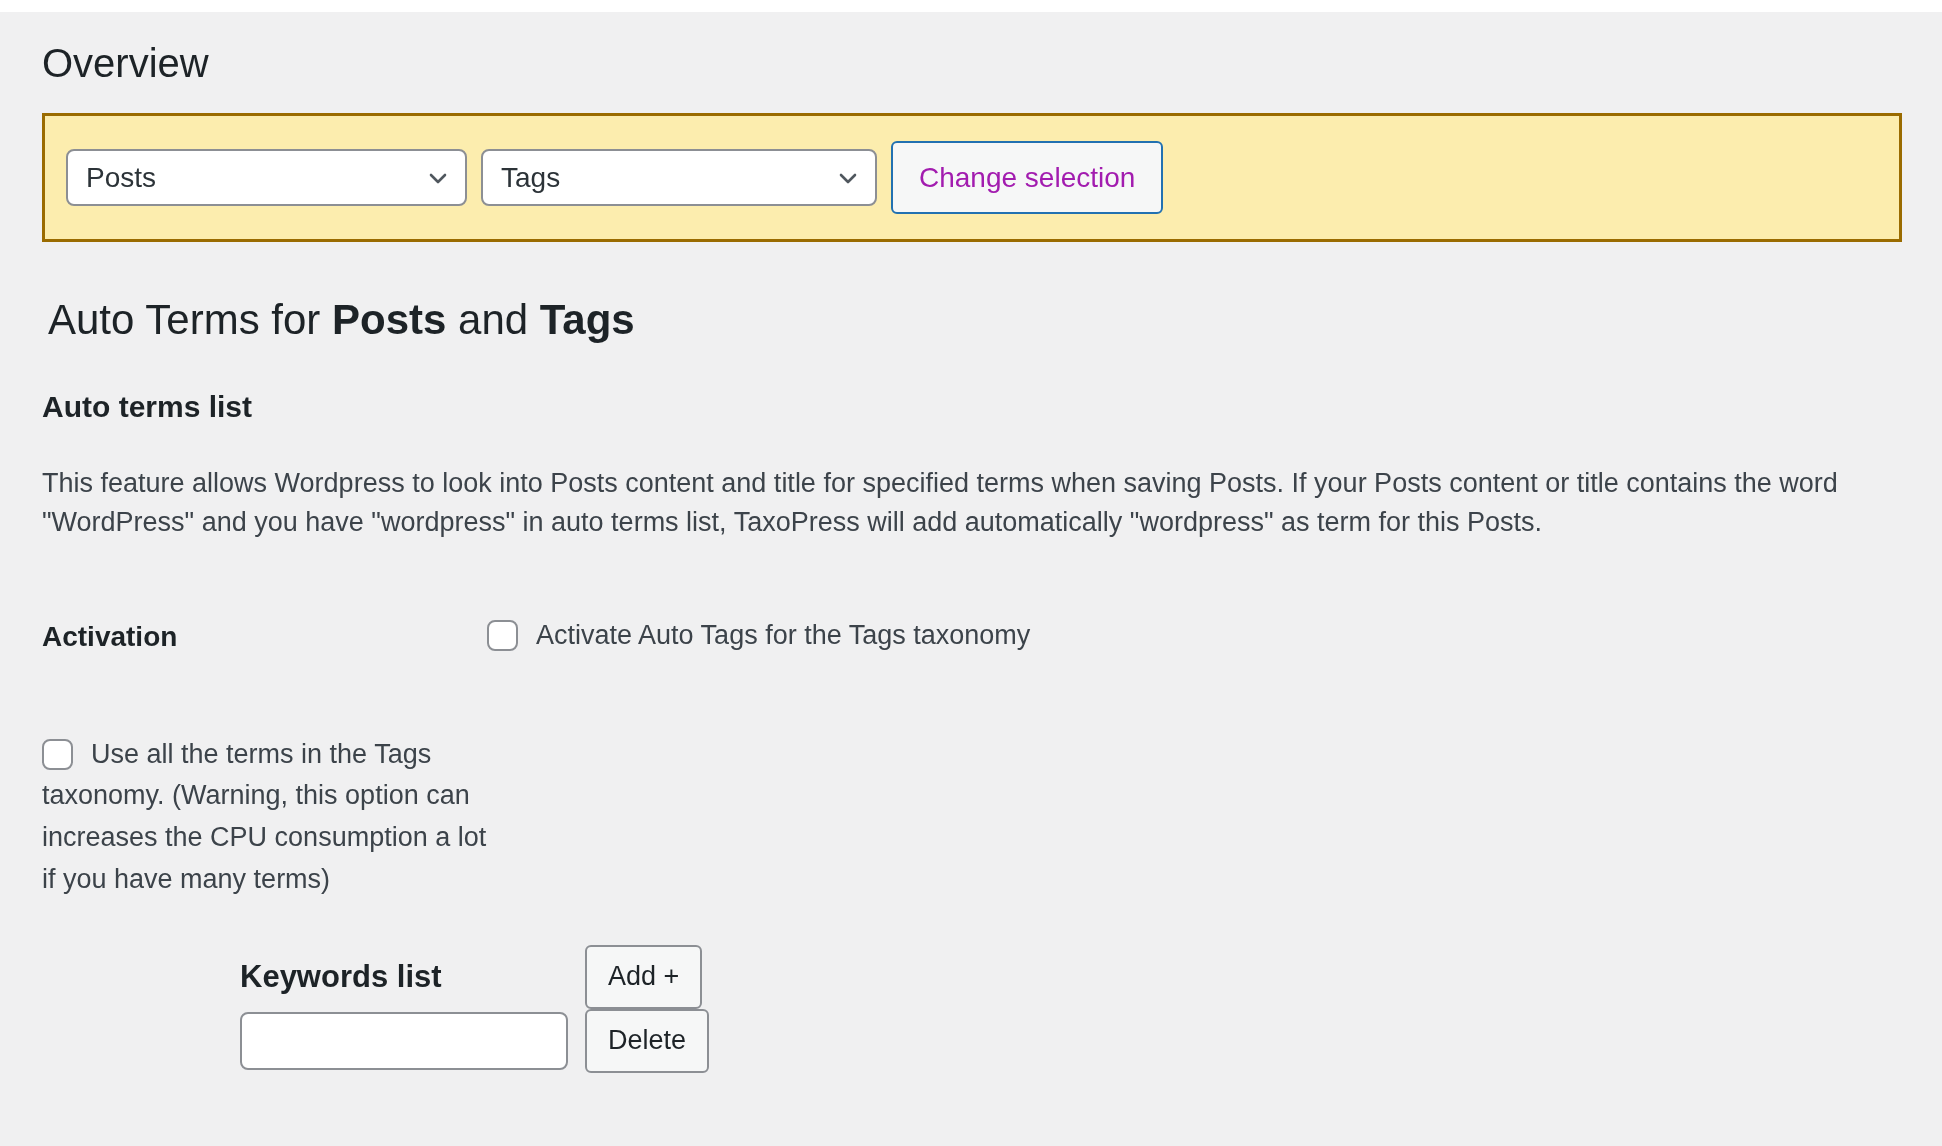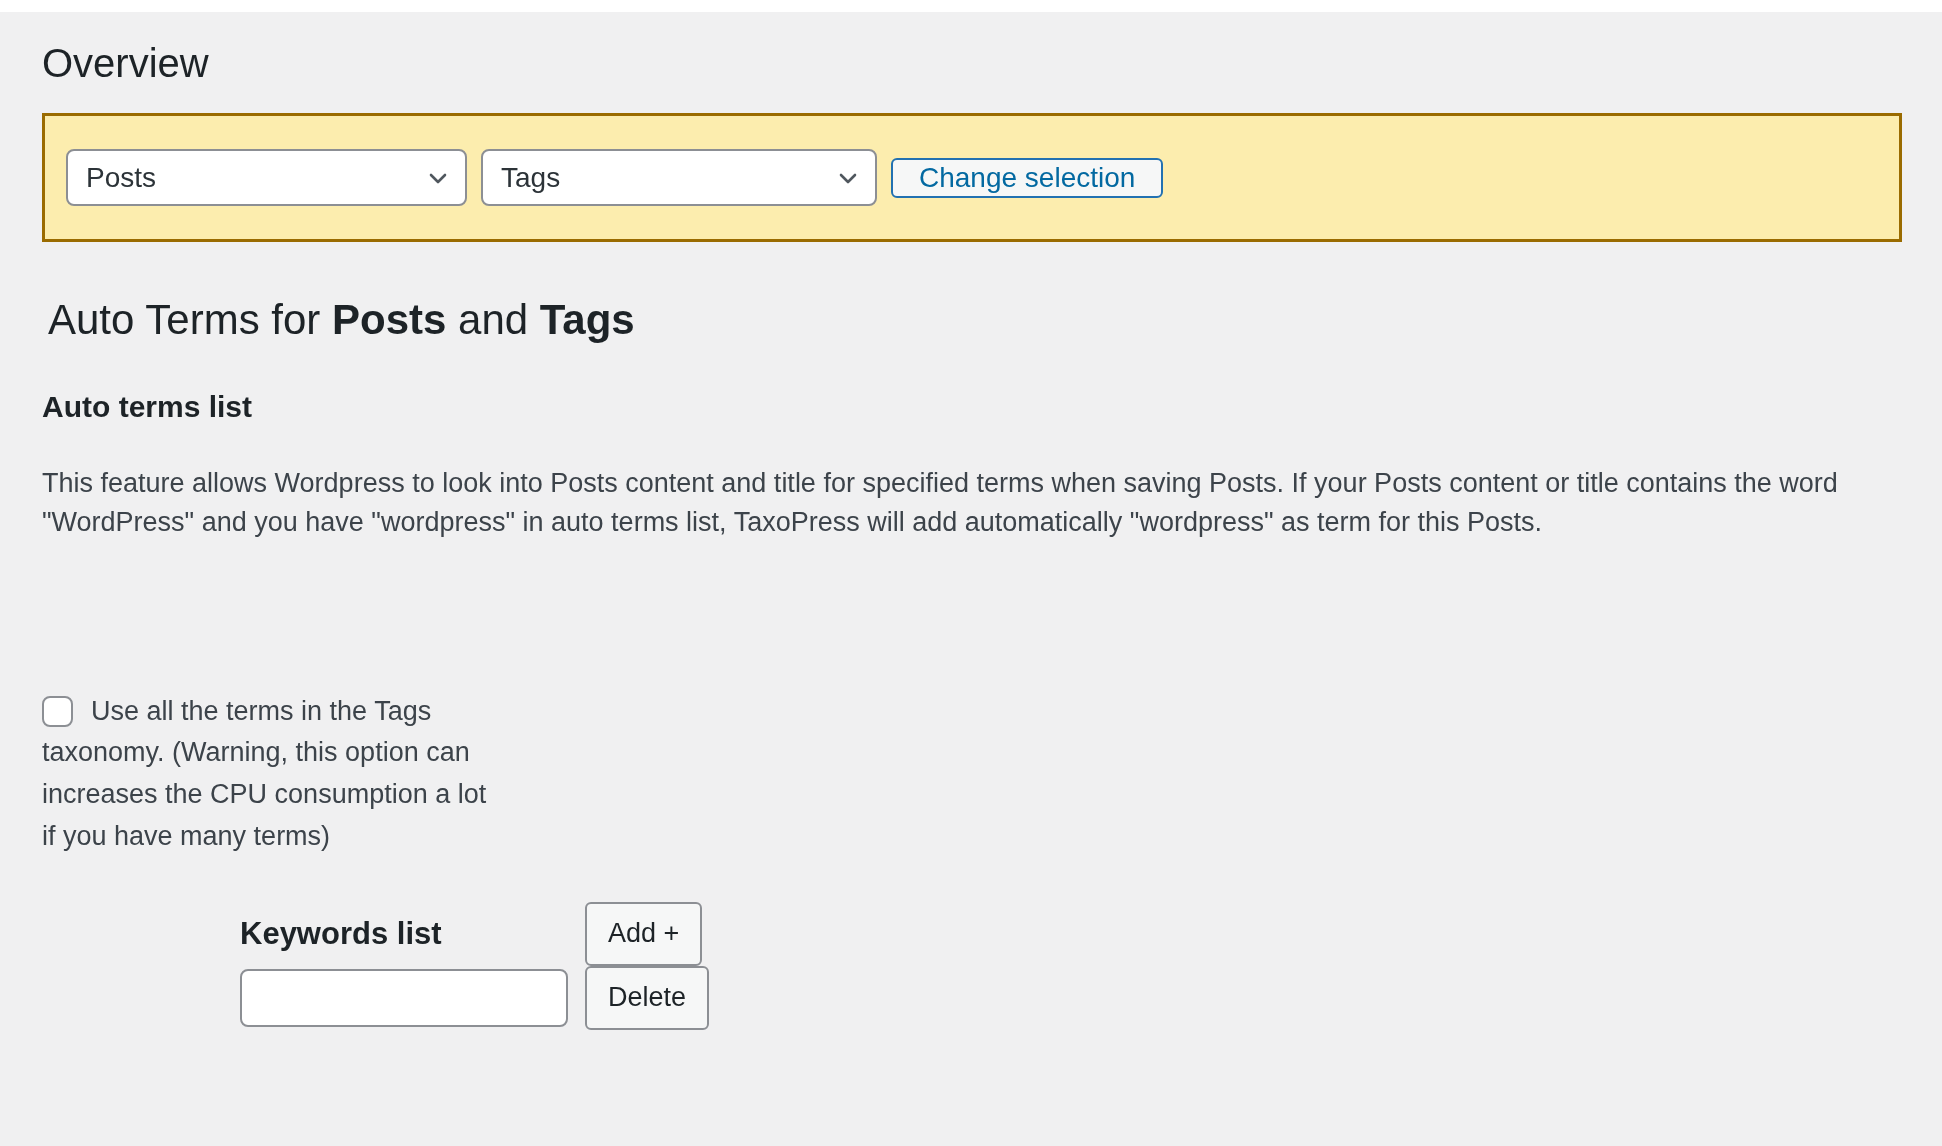--- a/index.html
+++ b/index.html
@@ -61,25 +61,25 @@
     position: absolute;
     right: 16px;
     top: 50%;
     transform: translateY(-50%);
     width: 26px;
     height: 26px;
     pointer-events: none;
     display: block;
   }
   .btn-change {
-    height: 40px;
+    height: 73px;
     background: #f6f7f7;
     border: 2px solid #2271b1;
     border-radius: 6px;
-    color: #0369a1;
+    color: #a21caf;
     font-family: "Liberation Sans", sans-serif;
     font-size: 28px;
     padding: 0 26px;
     cursor: pointer;
   }
   h2.section-title {
     margin: 54px 0 0 6px;
     font-size: 42px;
     line-height: 1.15;
     font-weight: 400;
@@ -199,20 +199,24 @@
     <button class="btn-change">Change selection</button>
   </div>
 
   <h2 class="section-title"><span>Auto Terms for </span><span class="bold">Posts</span><span> and </span><span class="bold">Tags</span></h2>
 
   <h3 class="sub-title">Auto terms list</h3>
 
   <p class="description">This feature allows Wordpress to look into Posts content and title for specified terms when saving Posts. If your Posts content or title contains the word "WordPress" and you have "wordpress" in auto terms list, TaxoPress will add automatically "wordpress" as term for this Posts.</p>
 
   <div class="form-row activation">
+    <div class="row-label">Activation</div>
+    <div class="cb-option">
+      <label><span class="checkbox"></span><span class="cb-text">Activate Auto Tags for the Tags taxonomy</span></label>
+    </div>
   </div>
 
   <div class="form-row terms">
     <div>
       <div class="cb-option">
         <label><span class="checkbox"></span><span class="cb-text">Use all the terms in the Tags taxonomy. (Warning, this option can increases the CPU consumption a lot if you have many terms)</span></label>
       </div>
 
       <div class="keywords">
         <div class="keywords-title">Keywords list</div>

